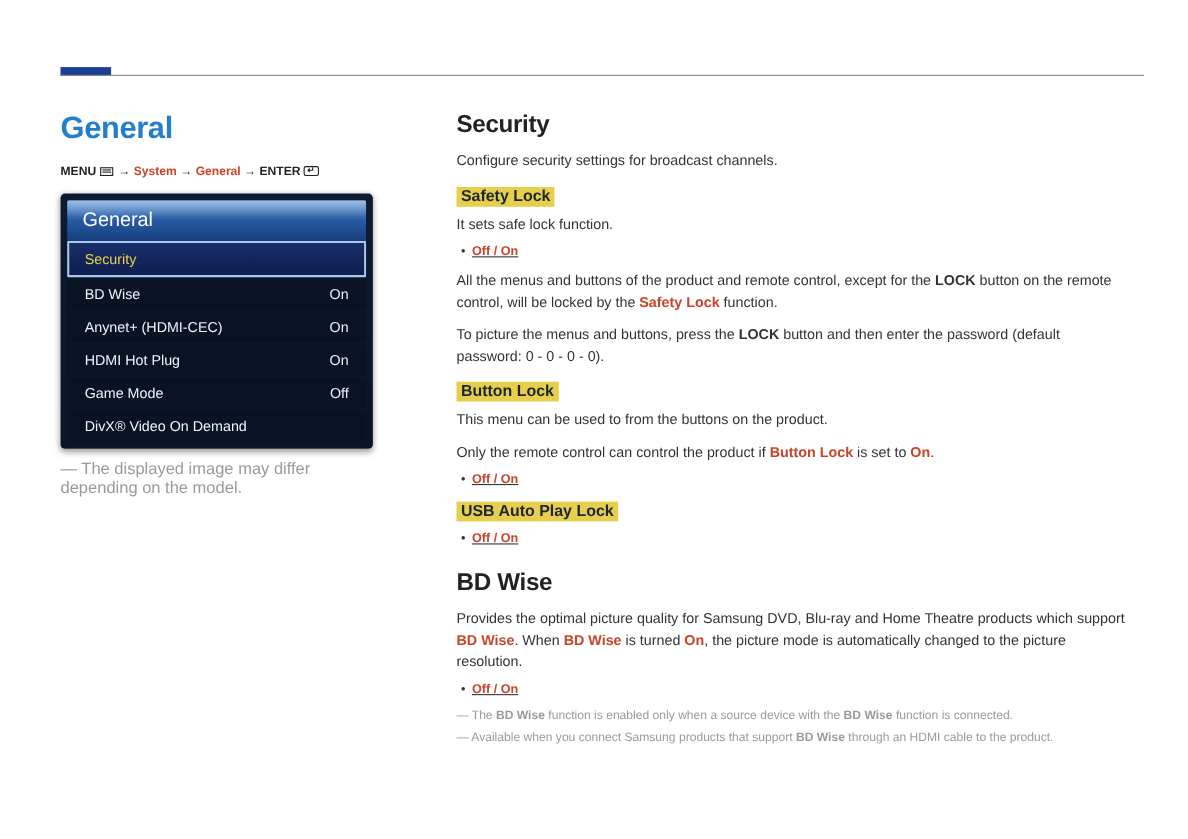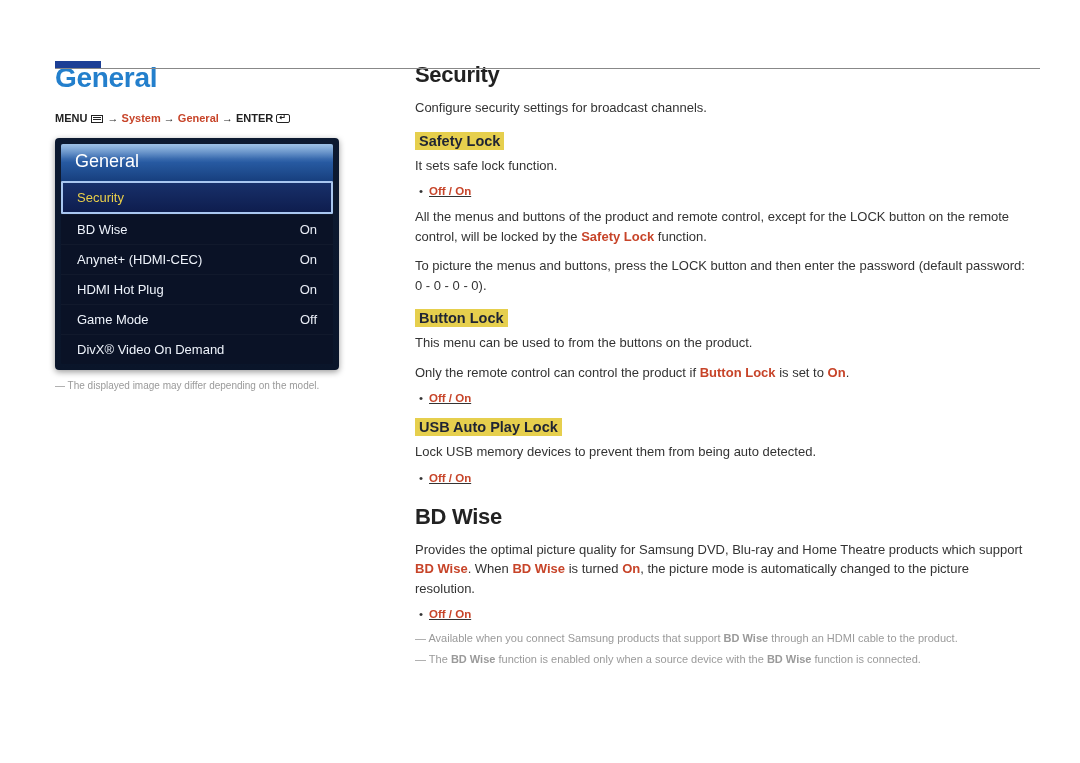--- a/index.html
+++ b/index.html
@@ -8,21 +8,21 @@
     padding: 0;
     font-family: "Segoe UI", Arial, sans-serif;
     background: #fff;
     color: #222;
     width: 1080px;
   }
   .page {
     width: 1080px;
     height: 763px;
     position: relative;
-    padding: 27px 55px 0 55px;
+    padding: 65px 55px 0 55px;
   }
   .top-rule {
     position: absolute;
     top: 68px;
     left: 55px;
     right: 40px;
     height: 1px;
     background: #888;
   }
   .top-rule-thick {
@@ -127,21 +127,21 @@
     background: linear-gradient(to bottom, #18306a 0%, #0e1d4e 100%);
     border: 2px solid #a9c7f0;
     color: #eacf49;
     font-weight: 500;
     padding: 7px 14px;
     border-radius:1px;
   }
   .tv-row .value { color:#e9edf6; font-size:13px; }
   .note {
     color:#9a9a9a;
-    font-size:10px;
+    font-size:15px;
     margin-top:10px;
   }
   .note::before {
     content: "― ";
   }
   h2.sec-heading {
     font-size: 22px;
     font-weight: 600;
     margin:0 0 10px 0;
     color:#222;
@@ -171,21 +171,21 @@
   }
   .bullet-line::before {
     content:"•";
     position:absolute;
     left:-10px;
     top:0;
     color:#333;
   }
   .opt { color:#c74429; font-weight:600; }
   .kw  { color:#c74429; font-weight:600; }
-  .bold { font-weight:400; }
+  .bold { font-weight:700; }
   .grey-note {
     color:#9a9a9a;
     font-size:11px;
     line-height:1.5;
     margin:4px 0;
   }
   .grey-note .kw { color:#9a9a9a; font-weight:700; }
   .grey-note::before {
     content:"― ";
   }
@@ -270,34 +270,33 @@
       <p class="body-text">This menu can be used to from the buttons on the product.</p>
       <p class="body-text">
         <span>Only the remote control can control the product if </span><span class="kw">Button Lock</span><span> is set to </span><span class="kw">On</span><span>.</span>
       </p>
       <div class="bullet-line">
         <span class="opt">Off / On</span>
       </div>
 
       
       <span class="hl-span">USB Auto Play Lock</span>
-      <p class="body-text">Lock USB memory devices to prevent them from being auto detected.</p>
       <div class="bullet-line">
         <span class="opt">Off / On</span>
       </div>
 
       
       <h2 class="sec-heading" style="margin-top:20px;">BD Wise</h2>
       <p class="body-text">
         <span>Provides the optimal picture quality for Samsung DVD, Blu-ray and Home Theatre products which support </span><span class="kw">BD Wise</span><span>. When </span><span class="kw">BD Wise</span><span> is turned </span><span class="kw">On</span><span>, the picture mode is automatically changed to the picture resolution.</span>
       </p>
       <div class="bullet-line">
         <span class="opt">Off / On</span>
       </div>
       <p class="grey-note">
+        <span>The </span><span class="kw">BD Wise</span><span> function is enabled only when a source device with the </span><span class="kw">BD Wise</span><span> function is connected.</span>
+      </p>
+      <p class="grey-note">
         <span>Available when you connect Samsung products that support </span><span class="kw">BD Wise</span><span> through an HDMI cable to the product.</span>
-      </p>
-      <p class="grey-note">
-        <span>The </span><span class="kw">BD Wise</span><span> function is enabled only when a source device with the </span><span class="kw">BD Wise</span><span> function is connected.</span>
       </p>
     </div>
   </div>
 </div>
 
 </body></html>

